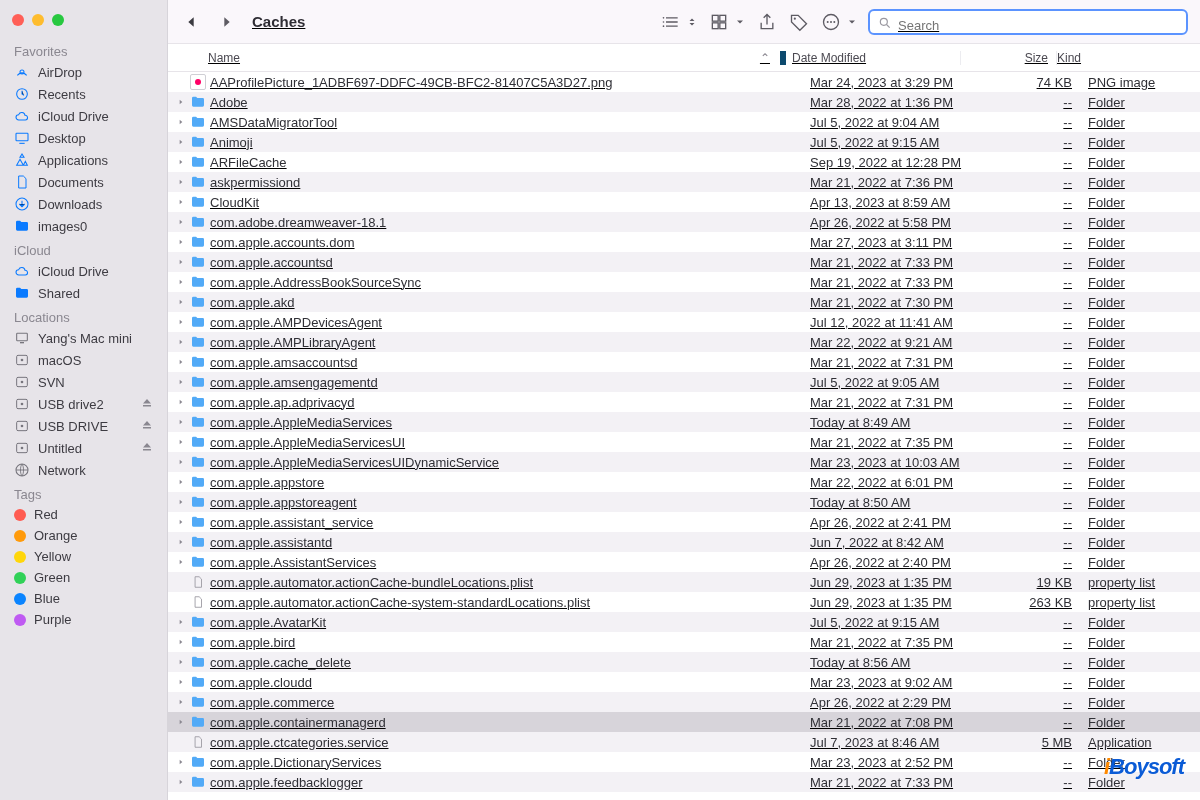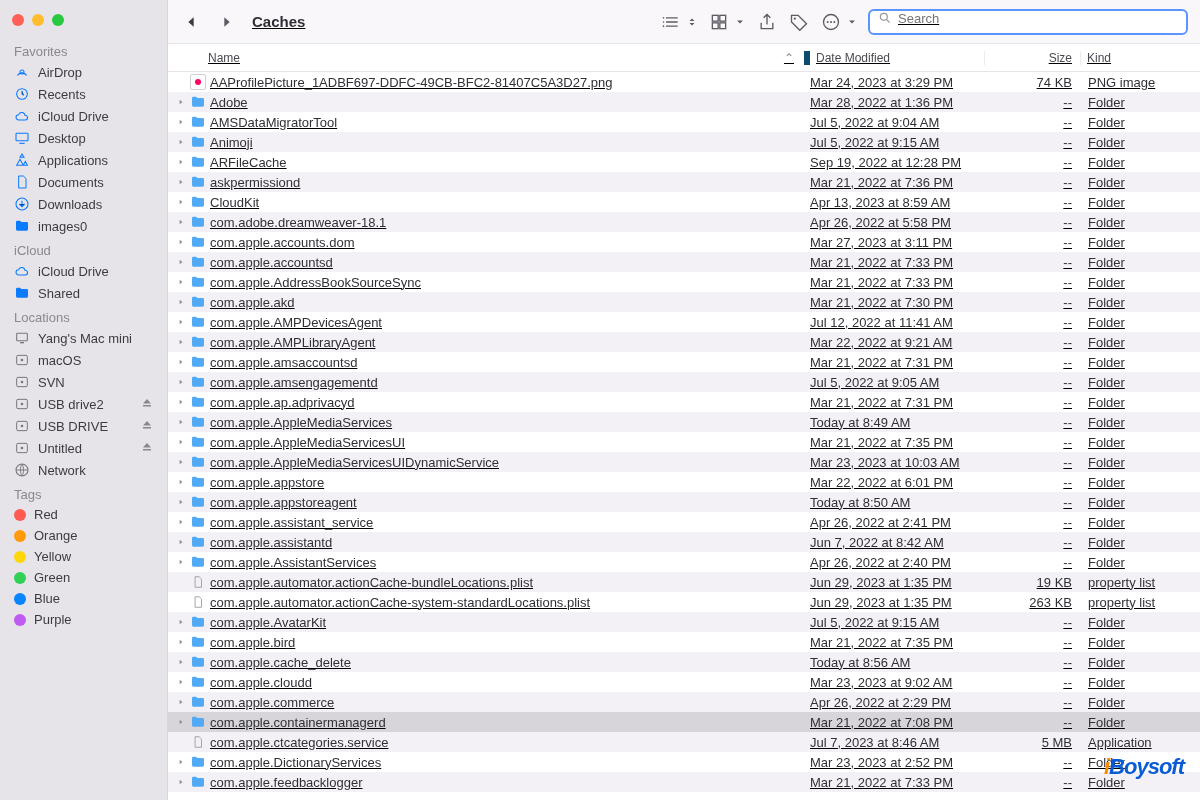--- a/index.html
+++ b/index.html
@@ -21,28 +21,28 @@
   .side-scroll{ overflow-y:auto; flex:1;}
   
   .main { flex:1; display:flex; flex-direction:column; background:#fff;text-decoration:underline; }
   .toolbar { height: 44px; display:flex; align-items:center; gap: 10px; padding: 0 12px; background:#faf7fb; border-bottom:1px solid #e7e4e9;}
   .nav-arrows{ display:flex; gap:14px; color:#808087;}
   .nav-arrows .en{ color:#3a3a40;}
   .title{ font-weight:600; font-size:15px; color:#2f2d34; margin-left:4px;}
   .spacer{ flex:1;}
   .tbicon{ width:22px; height:22px; color:#5d5b63; display:flex; align-items:center; justify-content:center;}
   .tbgroup{ display:flex; align-items:center; gap:4px;}
-  .search{ flex:0 0 320px; display:flex; align-items:flex-start; gap:6px; height:26px; border:2px solid #5b93ff; border-radius:6px; padding:0 8px; color:#9a98a0; background:#fff;}
+  .search{ flex:0 0 320px; display:flex; align-items:flex-end; gap:6px; height:26px; border:2px solid #5b93ff; border-radius:6px; padding:0 8px; color:#9a98a0; background:#fff;}
   .search input{ border:none; outline:none; flex:1; font-size:13px; background:transparent; color:#333;}
   .columns{ display:flex; align-items:center; height:28px; border-bottom:1px solid #e7e4e9; background:#fff; color:#4b4951; font-size:12px;}
   .col-name{ flex:1; padding-left:40px; display:flex; align-items:center; gap:12px;}
   .col-name .sort{ margin-left:auto; padding-right:10px; color:#8a8790;}
   .col-date{ width:180px; padding-left:6px; border-left:6px solid #0c4a6e;}
   .col-size{ width:96px; text-align:right; padding-right:8px; border-left:1px solid #ececf0;}
-  .col-kind{ width:120px; padding-left:6px; border-left:1px solid #ececf0;}
+  .col-kind{ width:144px; padding-left:0; border-left:1px solid #ececf0;}
   .filelist{ flex:1; overflow:auto;}
   .row{ display:flex; align-items:center; height:20px; font-size:13px; color:#303036;}
   .row:nth-child(even){ background:#f3f1f5;}
   .row.selected{ background:#d7d4da;}
   .cell-name{ flex:1; display:flex; align-items:center; gap:4px; padding-left:8px; overflow:hidden; white-space:nowrap;}
   .disclosure{ width:10px; color:#8a8790; font-size:10px; text-align:center;}
   .ficon{ width:16px; height:16px; display:flex; align-items:center; justify-content:center;}
   .ficon.folder svg{ color:#52aaf7;}
   .ficon.png{ background:#fff; border:1px solid #cfcfd4; border-radius:2px; position:relative;}
   .ficon.png::after{content:""; position:absolute; width:6px;height:6px;border-radius:50%;background:#f06; left:4px; top:4px;}

